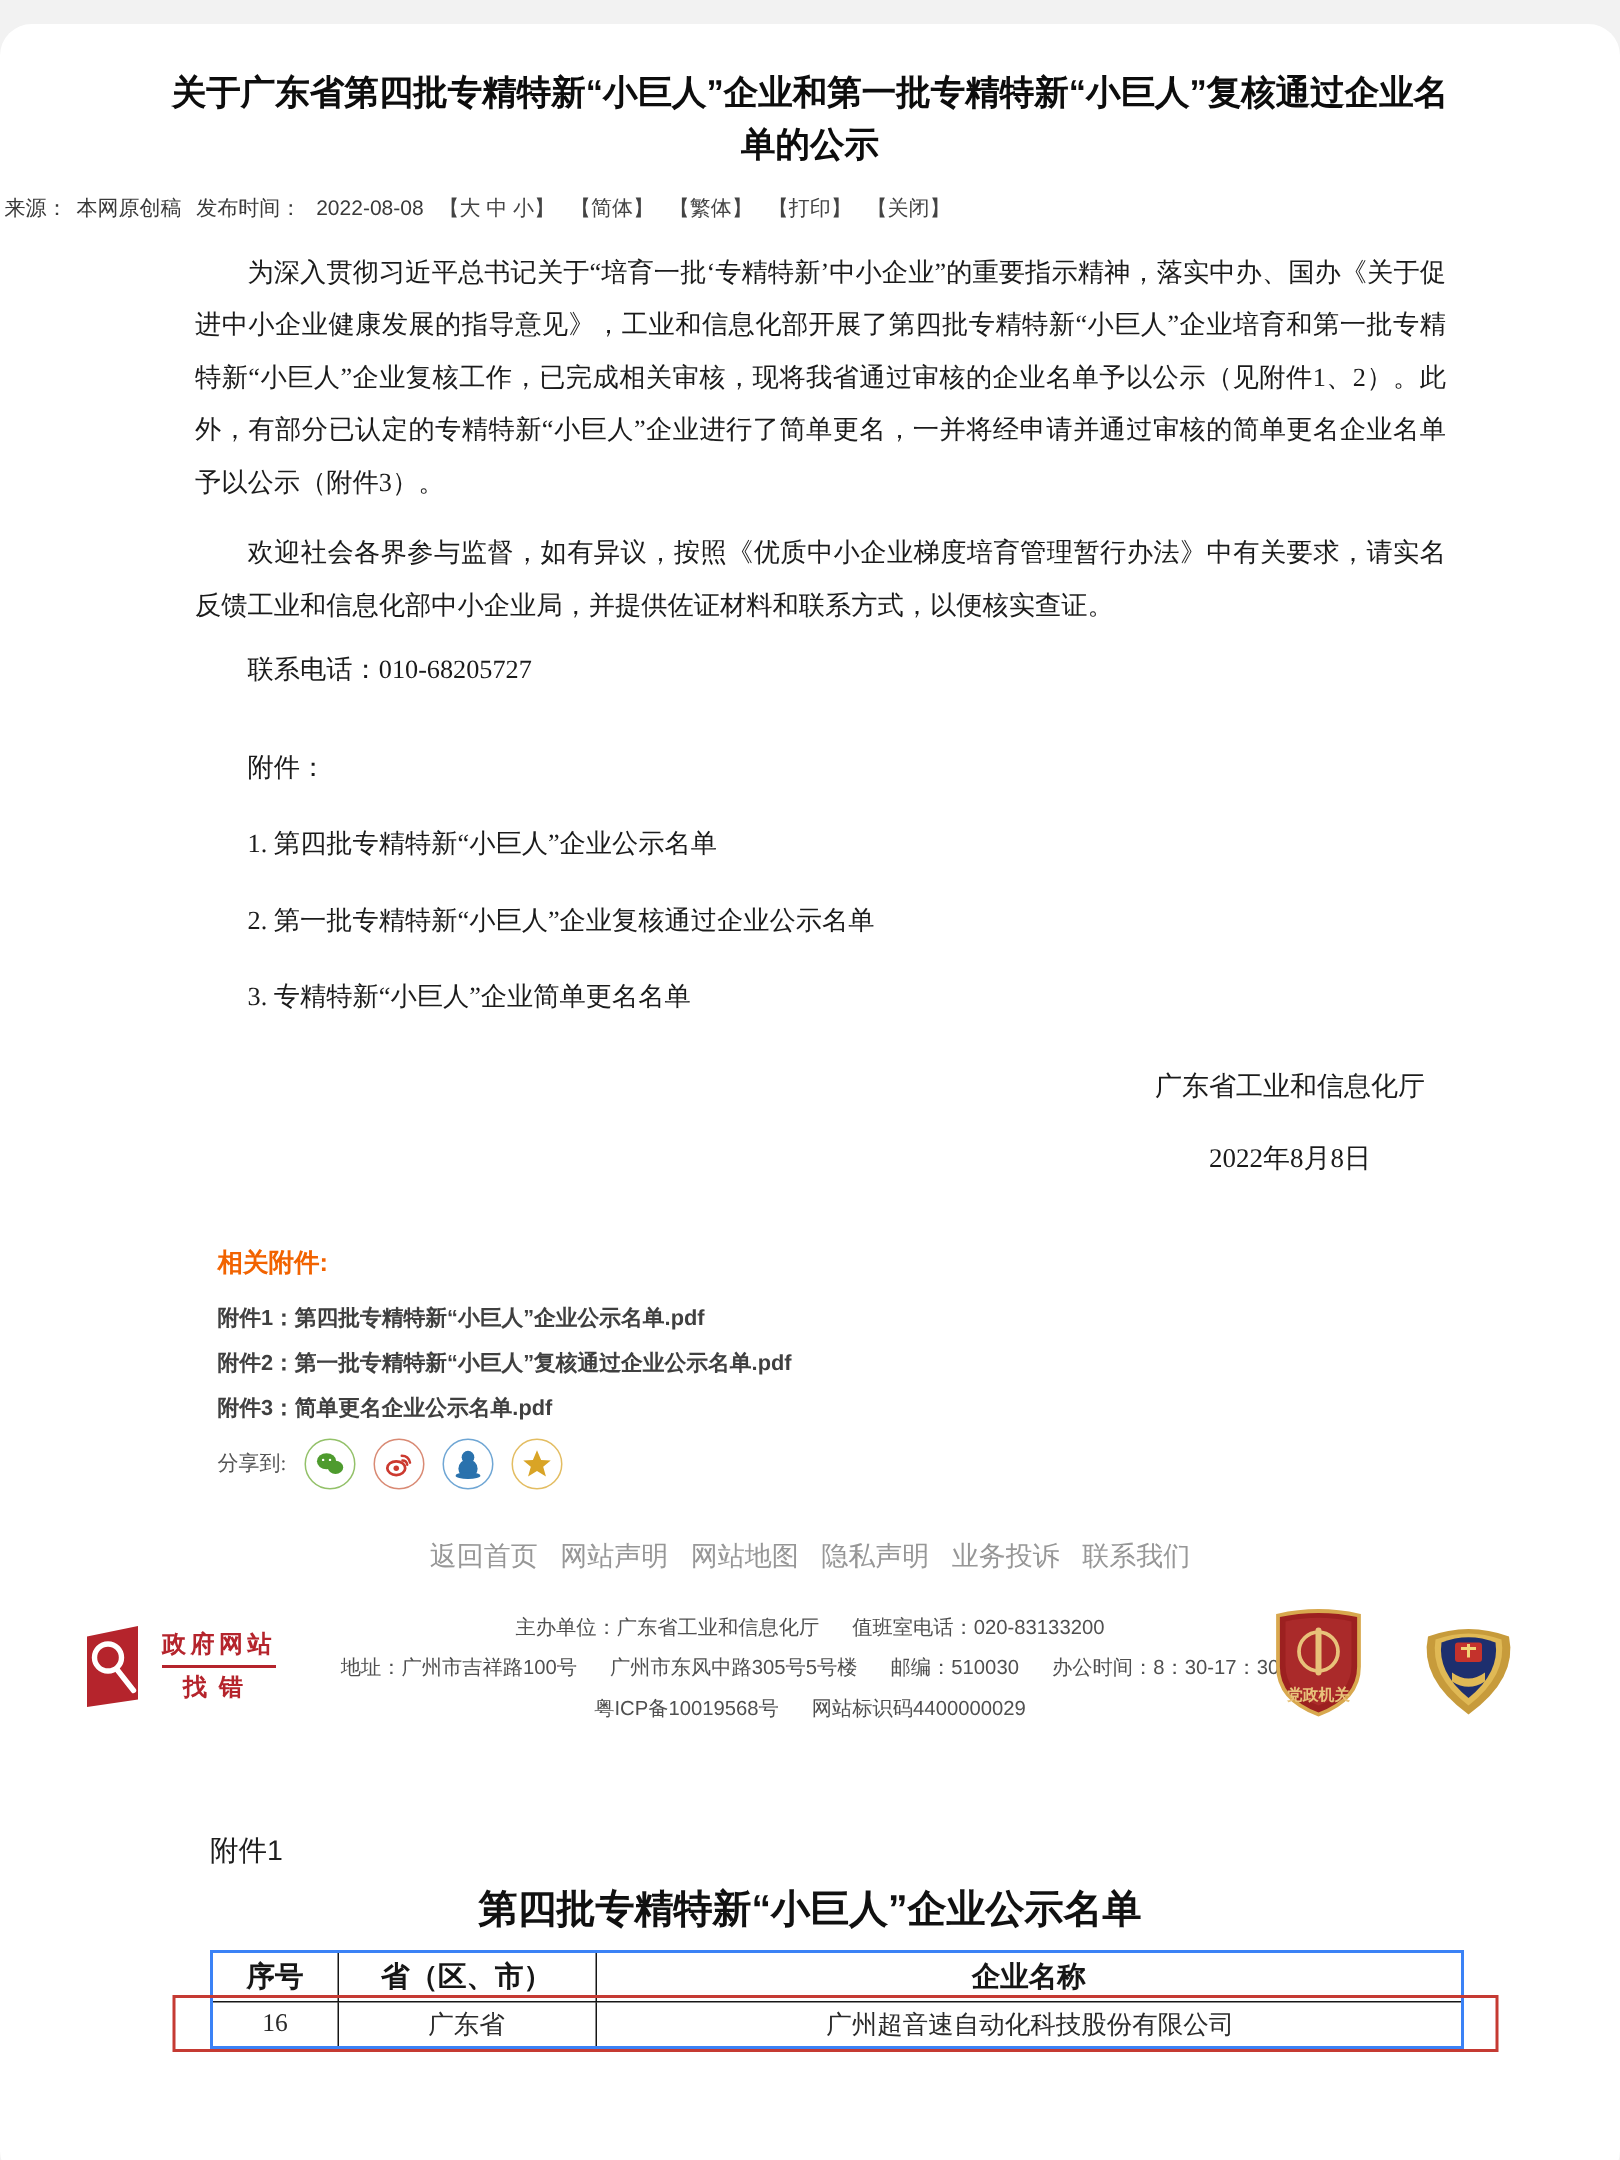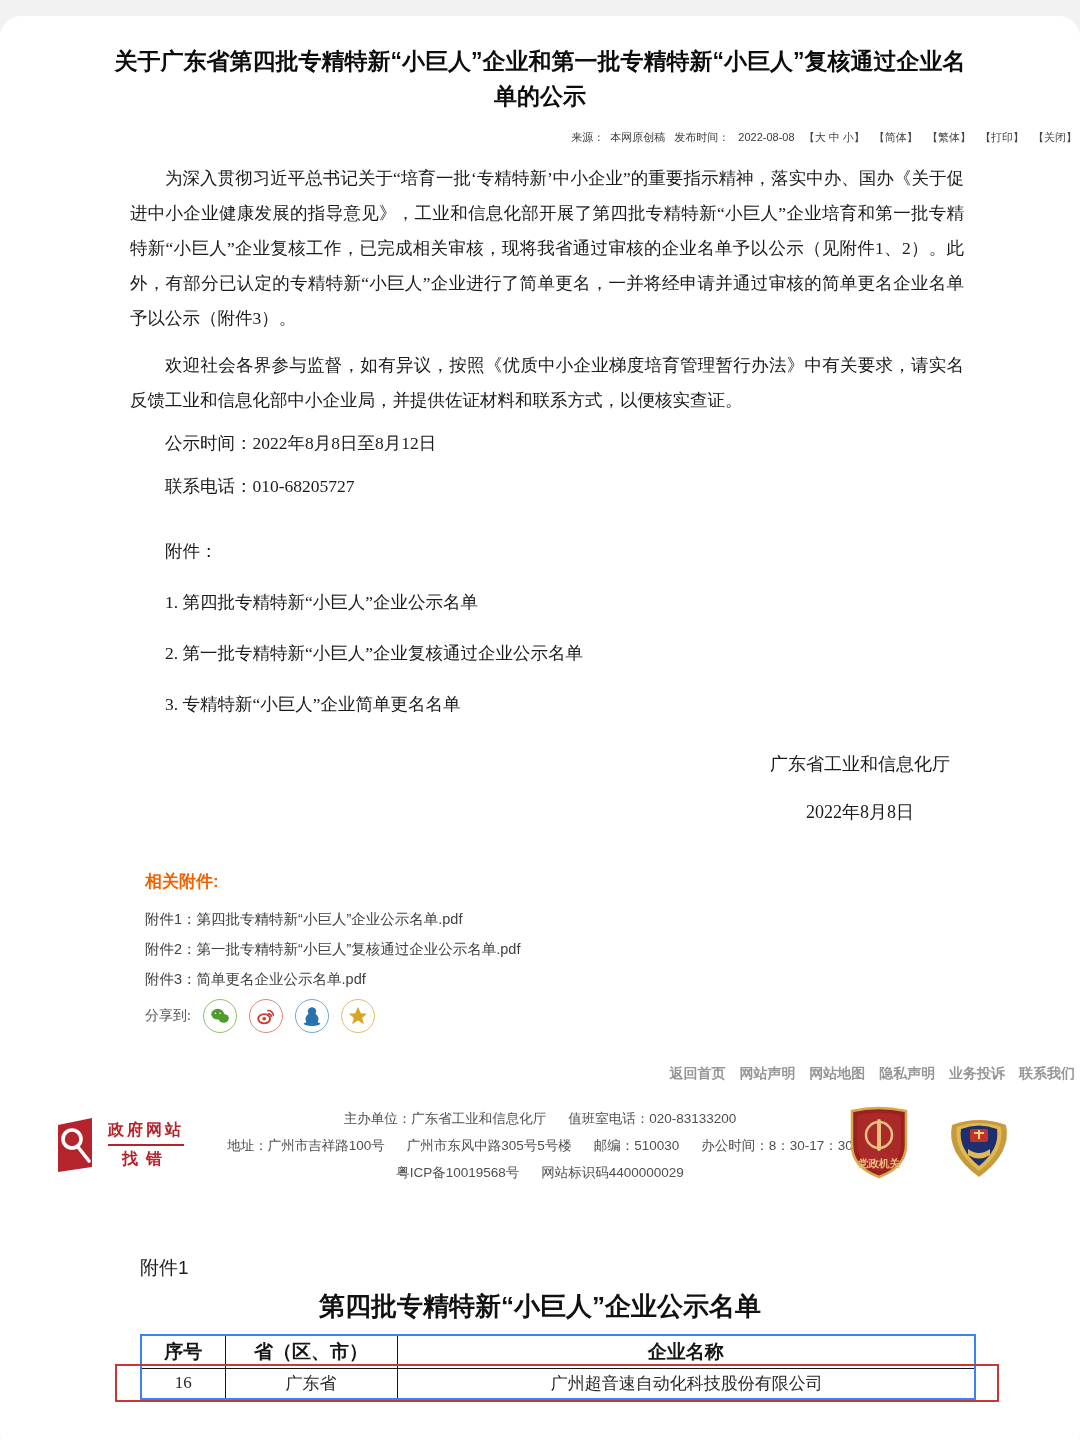--- a/index.html
+++ b/index.html
@@ -8,21 +8,21 @@
     width:1080px; height:1439px; margin:16px auto; background:#ffffff;
     position:relative; overflow:hidden;
     font-family:"Liberation Sans", sans-serif; color:#222;border-radius:21px;
   }
   
   .title {
     width:856px; margin:28px auto 0; text-align:center;
     font-size:23px; line-height:35px; font-weight:bold; color:#0d0d0d;
   }
   .meta {
-    margin-top:16px; text-align:right; font-size:11px; color:#3a3a3a;
+    margin-top:16px; text-align:left; font-size:14px; color:#3a3a3a;
   }
   .meta span { margin:0 3px; }
   .meta .dim { color:#8a8a8a; }
   .meta .ctrl { cursor:pointer; color:#444; }
   
   .body {
     width:834px; margin:16px 116px 0 130px;
     font-family:"Liberation Serif", serif; font-size:17.5px; color:#1b1b1b;
     text-align:justify;
   }
@@ -35,35 +35,35 @@
     margin:30px 130px 0 auto; width:max-content; text-align:center;
     font-family:"Liberation Serif", serif; font-size:18px; color:#1b1b1b;
   }
   .signature .sig-date { margin-top:24px; }
   
   .related { margin:46px 0 0 145px; }
   .related-heading { color:#f26300; font-size:17px; font-weight:bold; }
   .related-links { margin-top:16px; }
   .related-links a {
     display:block; font-size:14.5px; color:#404040; text-decoration:none;
-    line-height:20px; margin-bottom:10px; cursor:pointer;
+    line-height:20px; margin-bottom:10px; cursor:pointer;font-weight:bold;
   }
   .share-row { margin-top:10px; display:flex; align-items:center; font-size:14px; color:#555; }
   .share-label { margin-right:12px;font-family:Liberation Serif, serif; }
   .share-icon {
     width:34px; height:34px; border-radius:50%; margin-right:12px;
     display:flex; align-items:center; justify-content:center;
     background:#fff; cursor:pointer;
   }
   .share-icon.wechat { border:1.5px solid #93c169; }
   .share-icon.weibo  { border:1.5px solid #d98a74; }
   .share-icon.qq     { border:1.5px solid #6fa6d4; }
   .share-icon.qzone  { border:1.5px solid #e3bd62; }
   
-  .footer-nav { margin-top:32px; text-align:right; font-size:14px; color:#979797;font-weight:bold; }
+  .footer-nav { margin-top:32px; text-align:center; font-size:18px; color:#979797; }
   .footer-nav a { color:#979797; text-decoration:none; margin:0 5px; cursor:pointer; }
   .footer { position:relative; margin-top:22px; height:120px; }
   .footer-info { width:660px; margin:0 auto; text-align:center; font-size:13.5px; color:#4f4f4f; line-height:27px; }
   .footer-info .gap { margin-left:22px; }
   .footer-logo { position:absolute; left:56px; top:12px; display:flex; align-items:center; }
   .logo-text { margin-left:8px; }
   .logo-line1 { color:#b5242c; font-weight:bold; font-size:16px; letter-spacing:3px; padding-bottom:3px; border-bottom:2px solid #b5242c; }
   .logo-line2 { color:#b5242c; font-weight:bold; font-size:16px; letter-spacing:8px; text-align:center; margin-top:3px; }
   .footer-badges { position:absolute; right:66px; top:0; display:flex; align-items:flex-end; }
   .badge { margin-left:34px; }
@@ -104,21 +104,20 @@
     <span class="ctrl dim">【大 中 小】</span>
     <span class="ctrl">【简体】</span>
     <span class="ctrl">【繁体】</span>
     <span class="ctrl">【打印】</span>
     <span class="ctrl">【关闭】</span>
   </div>
 
   <div class="body">
     <p>为深入贯彻习近平总书记关于“培育一批‘专精特新’中小企业”的重要指示精神，落实中办、国办《关于促进中小企业健康发展的指导意见》，工业和信息化部开展了第四批专精特新“小巨人”企业培育和第一批专精特新“小巨人”企业复核工作，已完成相关审核，现将我省通过审核的企业名单予以公示（见附件1、2）。此外，有部分已认定的专精特新“小巨人”企业进行了简单更名，一并将经申请并通过审核的简单更名企业名单予以公示（附件3）。</p>
     <p class="p2">欢迎社会各界参与监督，如有异议，按照《优质中小企业梯度培育管理暂行办法》中有关要求，请实名反馈工业和信息化部中小企业局，并提供佐证材料和联系方式，以便核实查证。</p>
-    <p class="sp">公示时间：2022年8月8日至8月12日</p>
     <p class="sp">联系电话：010-68205727</p>
     <p class="att-label">附件：</p>
     <p class="att">1. 第四批专精特新“小巨人”企业公示名单</p>
     <p class="att">2. 第一批专精特新“小巨人”企业复核通过企业公示名单</p>
     <p class="att">3. 专精特新“小巨人”企业简单更名名单</p>
   </div>
 
   <div class="signature">
     <div>广东省工业和信息化厅</div>
     <div class="sig-date">2022年8月8日</div>

